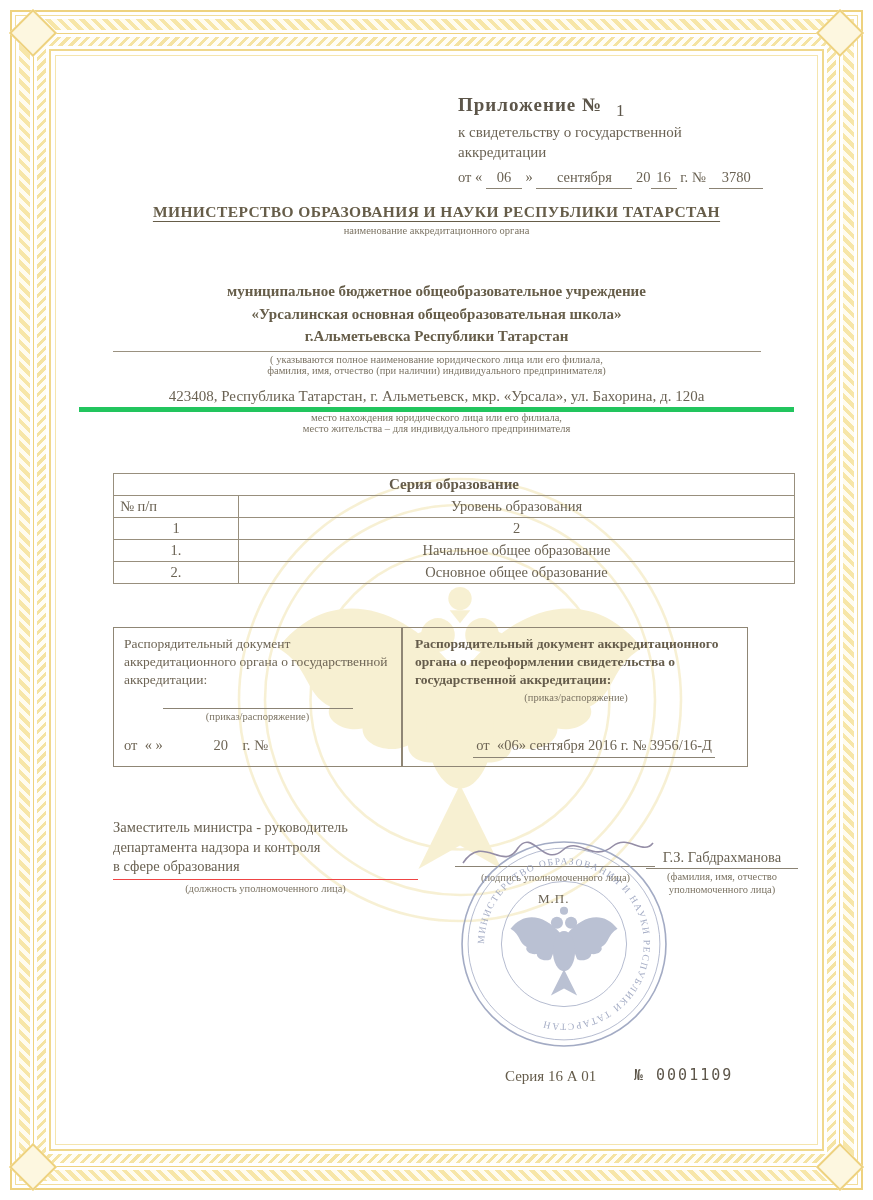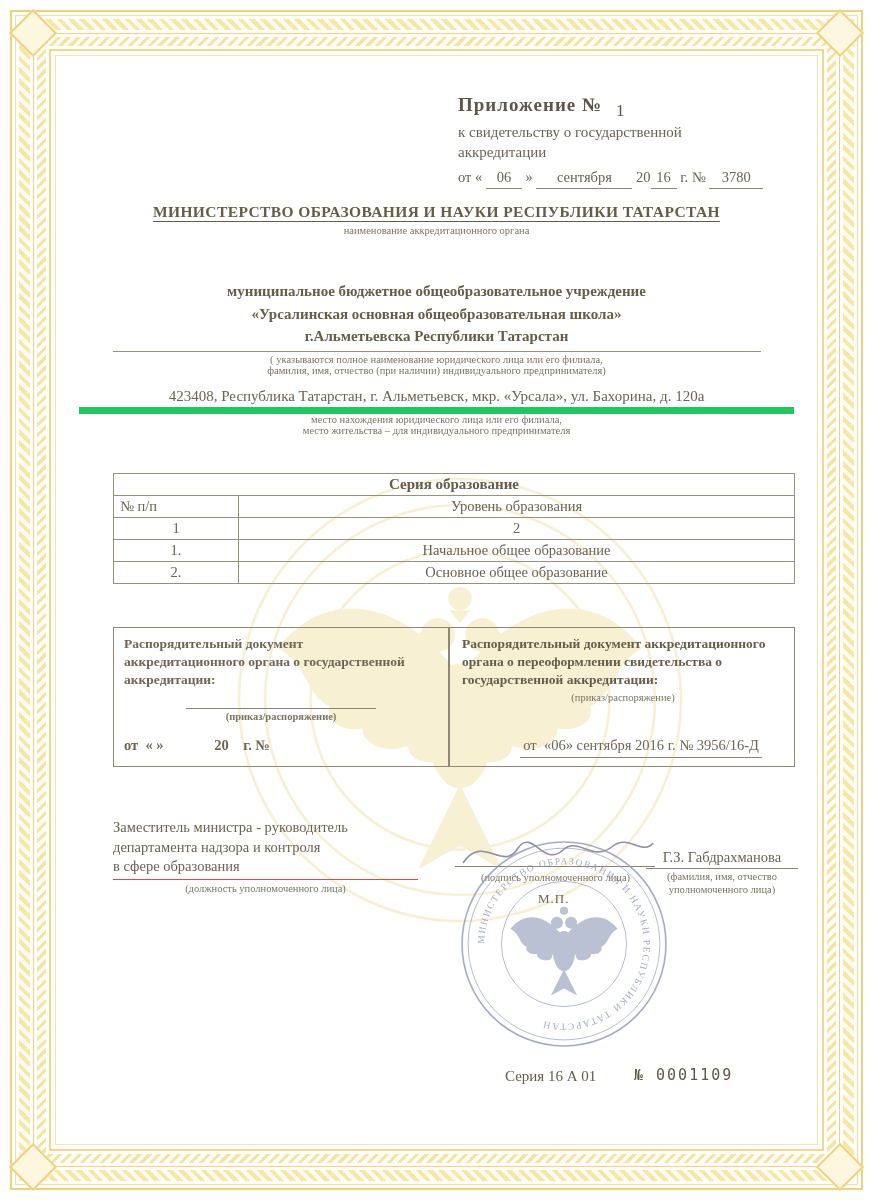--- a/index.html
+++ b/index.html
@@ -31,32 +31,32 @@
   .u.day{min-width:36px;} .u.month{min-width:96px;} .u.year{min-width:26px;} .u.num{min-width:54px;}
   .ministry{position:absolute;left:0;top:203px;width:873px;text-align:center;}
   .ministry .name{font-size:15.5px;font-weight:bold;letter-spacing:.4px;color:#665d49;
                   text-decoration:underline;text-underline-offset:4px;}
   .cap{font-size:10.5px;color:#7b7363;text-align:center;}
   .ministry .cap{margin-top:4px;}
   .org{position:absolute;left:0;top:280px;width:873px;text-align:center;}
   .org .b{font-size:15px;font-weight:bold;color:#665d49;line-height:1.5;}
   .org-rule{width:648px;margin:3px auto 2px;border-bottom:1px solid #9a9180;}
   .addr{position:absolute;left:79px;top:388px;width:715px;text-align:center;}
-  .addr .line{font-size:15px;color:#6a6253;border-bottom:7px solid #22c55e;padding-bottom:2px;}
+  .addr .line{font-size:15px;color:#6a6253;border-bottom:5px solid #22c55e;padding-bottom:2px;}
   
   .edu-table{position:absolute;left:113px;top:473px;width:682px;border-collapse:collapse;
              font-size:14.5px;color:#6a6253;}
   .edu-table td{border:1px solid #988f7d;height:21px;padding:0 6px;}
   .edu-table .title{font-weight:bold;text-align:center;font-size:15px;color:#655c4b;}
   .edu-table .c1{width:112px;}
   .tc{text-align:center;}
   
   .boxes{position:absolute;left:113px;top:627px;width:682px;display:flex;}
   .obox{border:1px solid #8f8675;height:140px;padding:7px 10px;box-sizing:border-box;font-size:13.5px;line-height:1.35;}
-  .obox.left{width:336px;font-weight:bold;}
+  .obox.left{width:289px;}
   .obox.right{width:346px;margin-left:0;padding-left:12px;}
   .obox.right .btitle{font-weight:bold;color:#655c4b;}
   .fill-line{width:190px;margin:16px auto 0;border-bottom:1px solid #8b8374;height:2px;}
   .obox .cap{margin-top:1px;}
   .obox .dtline{margin-top:12px;font-size:14.5px;white-space:pre;}
   .obox.right .prikaz-wrap{text-align:center;margin-top:4px;}
   .obox.right .prikaz{display:inline-block;padding:0 46px;border-bottom:1px solid #8b8374;font-size:15px;}
   .obox.right .dtline{text-align:center;white-space:pre;}
   .obox.right .dtline span{display:inline-block;border-bottom:1px solid #8b8374;padding:0 3px 1px;}
   

